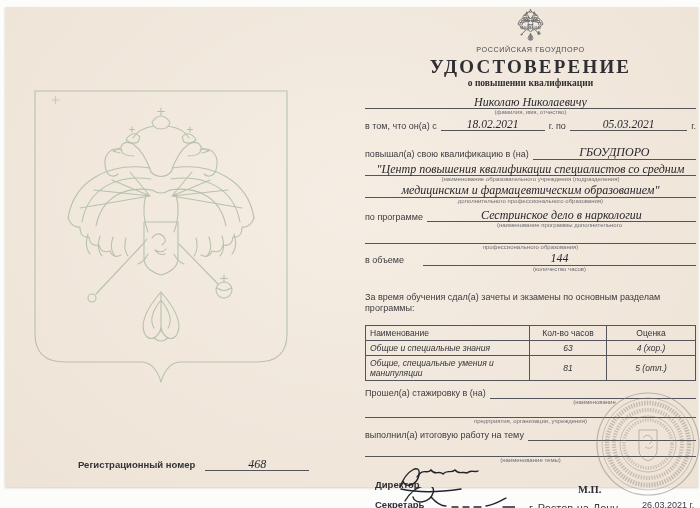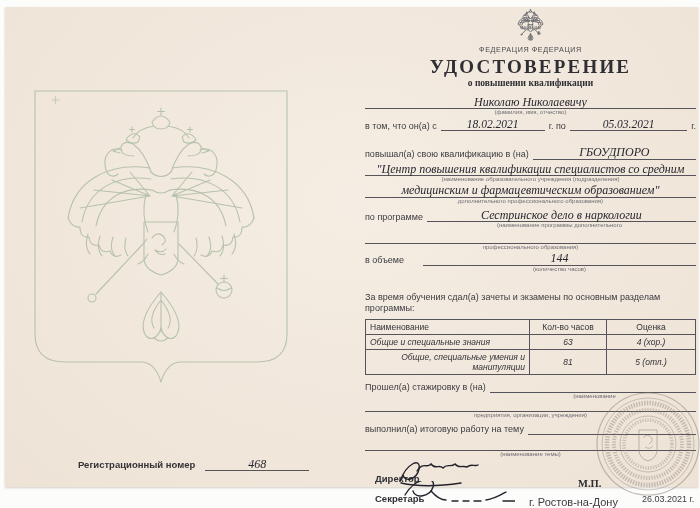--- a/index.html
+++ b/index.html
@@ -28,24 +28,24 @@
   .frow{display:flex;align-items:flex-end;gap:4px;}
   .lbl{font-size:9px;color:#3b3b40;white-space:nowrap;line-height:1.15;}
   .u{border-bottom:1px solid #54545a;display:flex;justify-content:center;align-items:flex-end;min-height:11px;}
   .grow{flex:1;}
   .val{font-family:"Liberation Serif",serif;font-style:italic;font-size:12px;color:#27272f;line-height:1.02;white-space:nowrap;}
   .val-sm{font-size:11.5px;}
   .cap{font-size:6px;color:#6e6e74;text-align:center;line-height:1.25;}
   .cap-ind{margin-left:58px;}
   .cap-ind2{margin-left:128px;}
   
-  .tbl{margin-top:4px;display:grid;grid-template-columns:164px 77px 1fr;border-left:1px solid #54545a;border-top:1px solid #54545a;font-size:8.5px;color:#333338;}
+  .tbl{margin-top:10px;display:grid;grid-template-columns:164px 77px 1fr;border-left:1px solid #54545a;border-top:1px solid #54545a;font-size:8.5px;color:#333338;}
   .tc{border-right:1px solid #54545a;border-bottom:1px solid #54545a;padding:2px 4px 2px 4px;display:flex;align-items:center;}
   .tc.center{justify-content:center;text-align:center;}
-  .td-it{font-style:italic;text-align:right;}
+  .td-it{font-style:italic;}
   
   .footer{position:relative;height:62px;margin-top:5px;}
   .sig-label{position:absolute;font-weight:bold;font-size:9.5px;color:#2f2f35;}
   .sig-svg{position:absolute;}
   .mp{position:absolute;font-family:"Liberation Serif",serif;font-weight:bold;font-size:10.5px;color:#2b2b31;}
   .city{position:absolute;font-size:11px;color:#3b3b40;margin-left:8px;}
   .docdate{position:absolute;font-size:9px;color:#3d3d44;z-index:3;}
   .stamp{position:absolute;left:592px;top:388px;opacity:.52;color:var(--stamp,#8d8279);z-index:2;}
   
   .reg{position:absolute;left:78px;top:458px;display:flex;align-items:flex-end;gap:10px;}
@@ -112,21 +112,21 @@
   <path class="emblem-stroke" d="M22,14 h7 m-3.5,-3.5 v7" opacity=".7"></path>
   <use href="#eagle-emblem" class="emblem-stroke"></use>
 </svg>
 
 <div class="rcol">
 
   <svg class="mini-eagle" viewBox="30 18 202 242" width="27" height="32">
     <use href="#eagle-emblem" class="mini-stroke"></use>
   </svg>
 
-  <div class="country">ФЕДЕРАЦИЯ ФЕДЕРАЦИЯ</div>
+  <div class="country">РОССИЙСКАЯ ГБОУДПОРО</div>
   <div class="doc-title">УДОСТОВЕРЕНИЕ</div>
   <div class="doc-sub">о повышении квалификации</div>
 
   <div class="u" style="margin-top:8px;">
     <span class="val">Николаю  Николаевичу</span>
   </div>
   <div class="cap">(фамилия, имя, отчество)</div>
 
   <div class="frow" style="margin-top:2px;">
     <span class="lbl">в том, что он(а) с</span>

